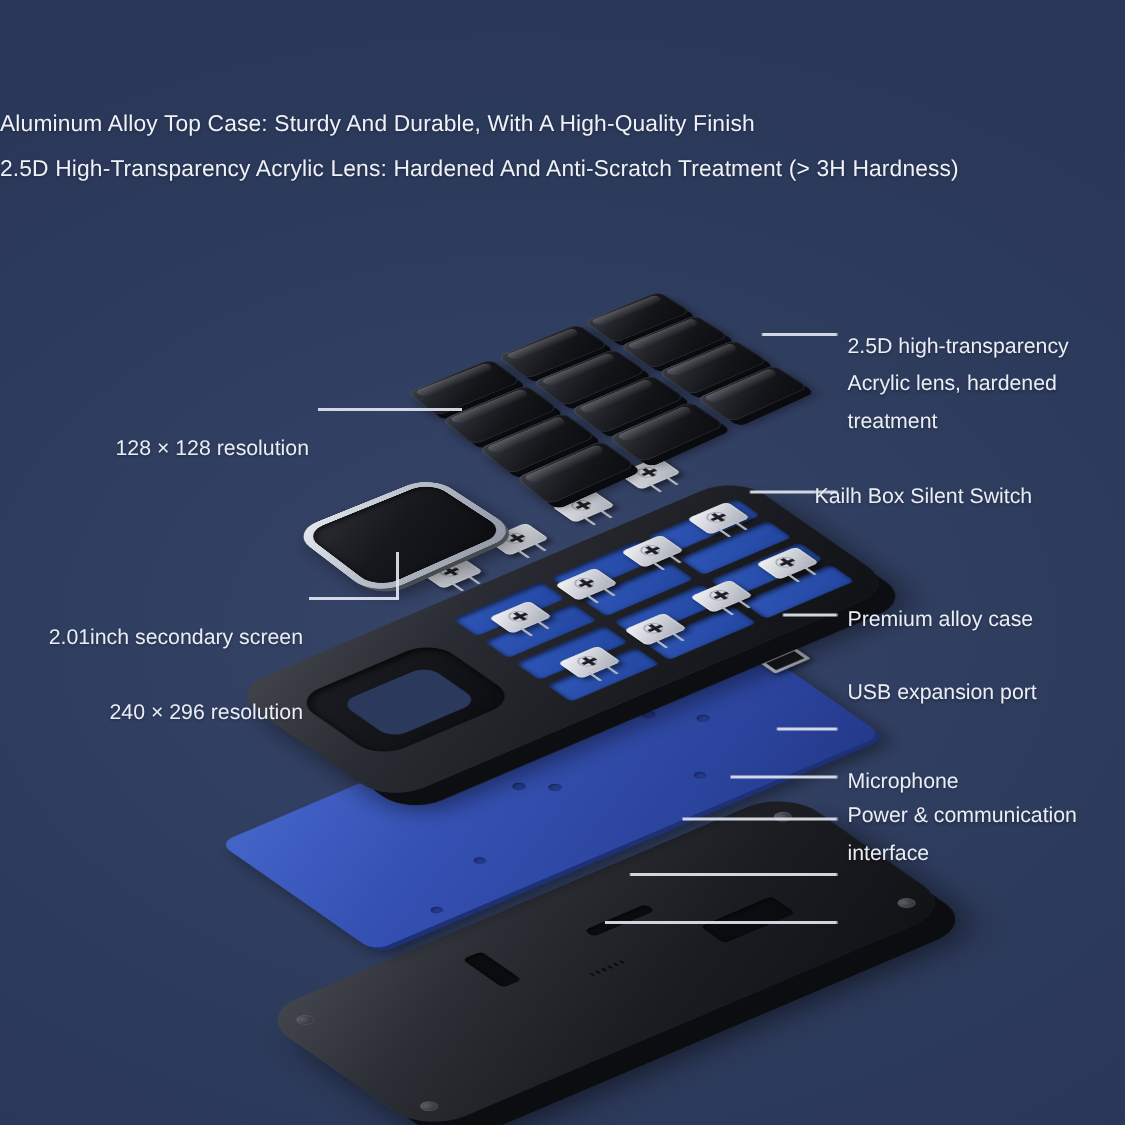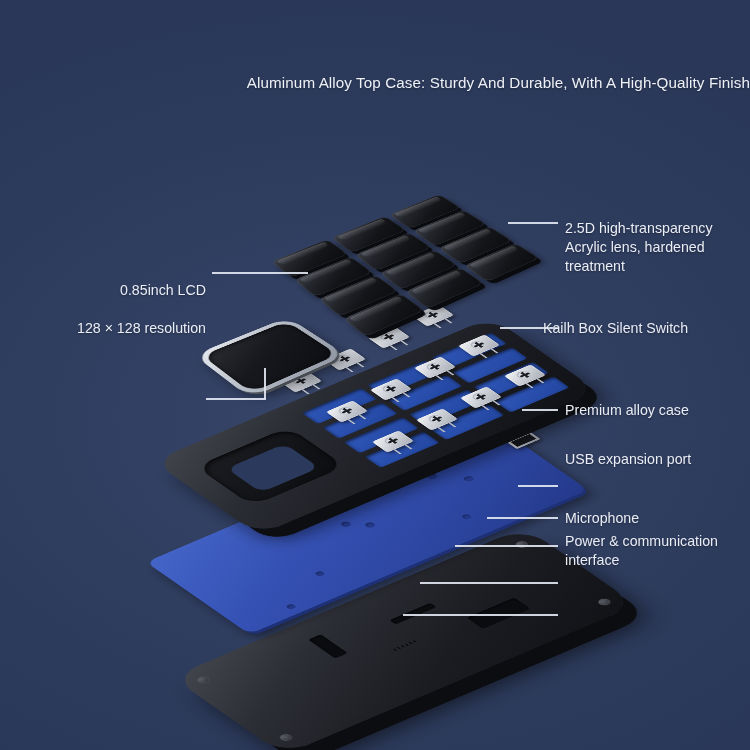--- a/index.html
+++ b/index.html
@@ -22,36 +22,36 @@
     position:absolute; left:0; top:6px; width:750px;
     text-align:center;
     color:#ffffff;
     font-size:30px;
     font-weight:400;
     letter-spacing:.2px;
     text-shadow:0 1px 3px rgba(0,0,0,.35);
   }
   .sub {
     position:absolute; left:0; width:750px;
-    text-align:right;
+    text-align:left;
     color:#eef1f7;
     font-size:15.2px;
     font-weight:400;
     letter-spacing:.1px;
     text-shadow:0 1px 2px rgba(0,0,0,.3);
   }
   .sub.s1 { top:74px; }
   .sub.s2 { top:104px; }
 
   
   .callout {
     position:absolute;
     color:#e9edf5;
     font-size:14.2px;
-    line-height:19px;
+    line-height:25px;
     font-weight:400;
     text-shadow:0 1px 2px rgba(0,0,0,.35);
     white-space:pre-line;
   }
   .callout.right { text-align:left; }
   .callout.left  { text-align:right; }
 
   
   .lead {
     position:absolute;
@@ -244,20 +244,21 @@
     width:28px; height:4px;
     background:repeating-linear-gradient(90deg,#0b0c0f 0 2px,transparent 2px 5px);
   }
 </style>
 </head>
 <body>
 
 <div id="stage">
 
   <div class="sub s1">Aluminum Alloy Top Case: Sturdy And Durable, With A High-Quality Finish</div>
+  <div class="sub s2">2.5D High-Transparency Acrylic Lens: Hardened And Anti-Scratch Treatment (&gt; 3H Hardness)</div>
 
   <div id="device">
 
     <div class="layer" id="bottom">
       <div class="bottom-body">
         <div class="bscrew" style="left:16px;  top:18px;"></div>
         <div class="bscrew" style="right:16px; top:18px;"></div>
         <div class="bscrew" style="left:16px;  bottom:18px;"></div>
         <div class="bscrew" style="right:16px; bottom:18px;"></div>
         <div class="bslot" style="left:150px; top:30px;  width:16px; height:44px;"></div>
@@ -388,24 +389,27 @@
   <div class="lead h" style="left:508px; top:222px; width:50px;"></div>
   <div class="lead h" style="left:500px; top:327px; width:58px;"></div>
   <div class="lead h" style="left:522px; top:409px; width:36px;"></div>
   <div class="lead h" style="left:518px; top:485px; width:40px;"></div>
   <div class="lead h" style="left:487px; top:517px; width:71px;"></div>
   <div class="lead h" style="left:455px; top:545px; width:103px;"></div>
   <div class="lead h" style="left:420px; top:582px; width:138px;"></div>
   <div class="lead h" style="left:403px; top:614px; width:155px;"></div>
 
   <div class="callout left" style="left:20px; top:262px; width:186px;">
-    <div>0.85inch LCD</div>
     <div>128 × 128  resolution</div>
   </div>
 
+  <div class="callout left" style="left:6px; top:388px; width:196px;">
+    <div>2.01inch secondary screen</div>
+    <div>240 × 296 resolution</div>
+  </div>
 
   <div class="callout right" style="left:565px; top:219px; width:180px;">2.5D high-transparency
 Acrylic lens, hardened
 treatment</div>
   <div class="callout right" style="left:543px; top:319px; width:180px;">Kailh Box Silent Switch</div>
   <div class="callout right" style="left:565px; top:401px; width:180px;">Premium alloy case</div>
   <div class="callout right" style="left:565px; top:450px; width:180px;">USB expansion port</div>
   <div class="callout right" style="left:565px; top:509px; width:180px;">Microphone</div>
   <div class="callout right" style="left:565px; top:532px; width:185px;">Power &amp; communication
 interface</div>

